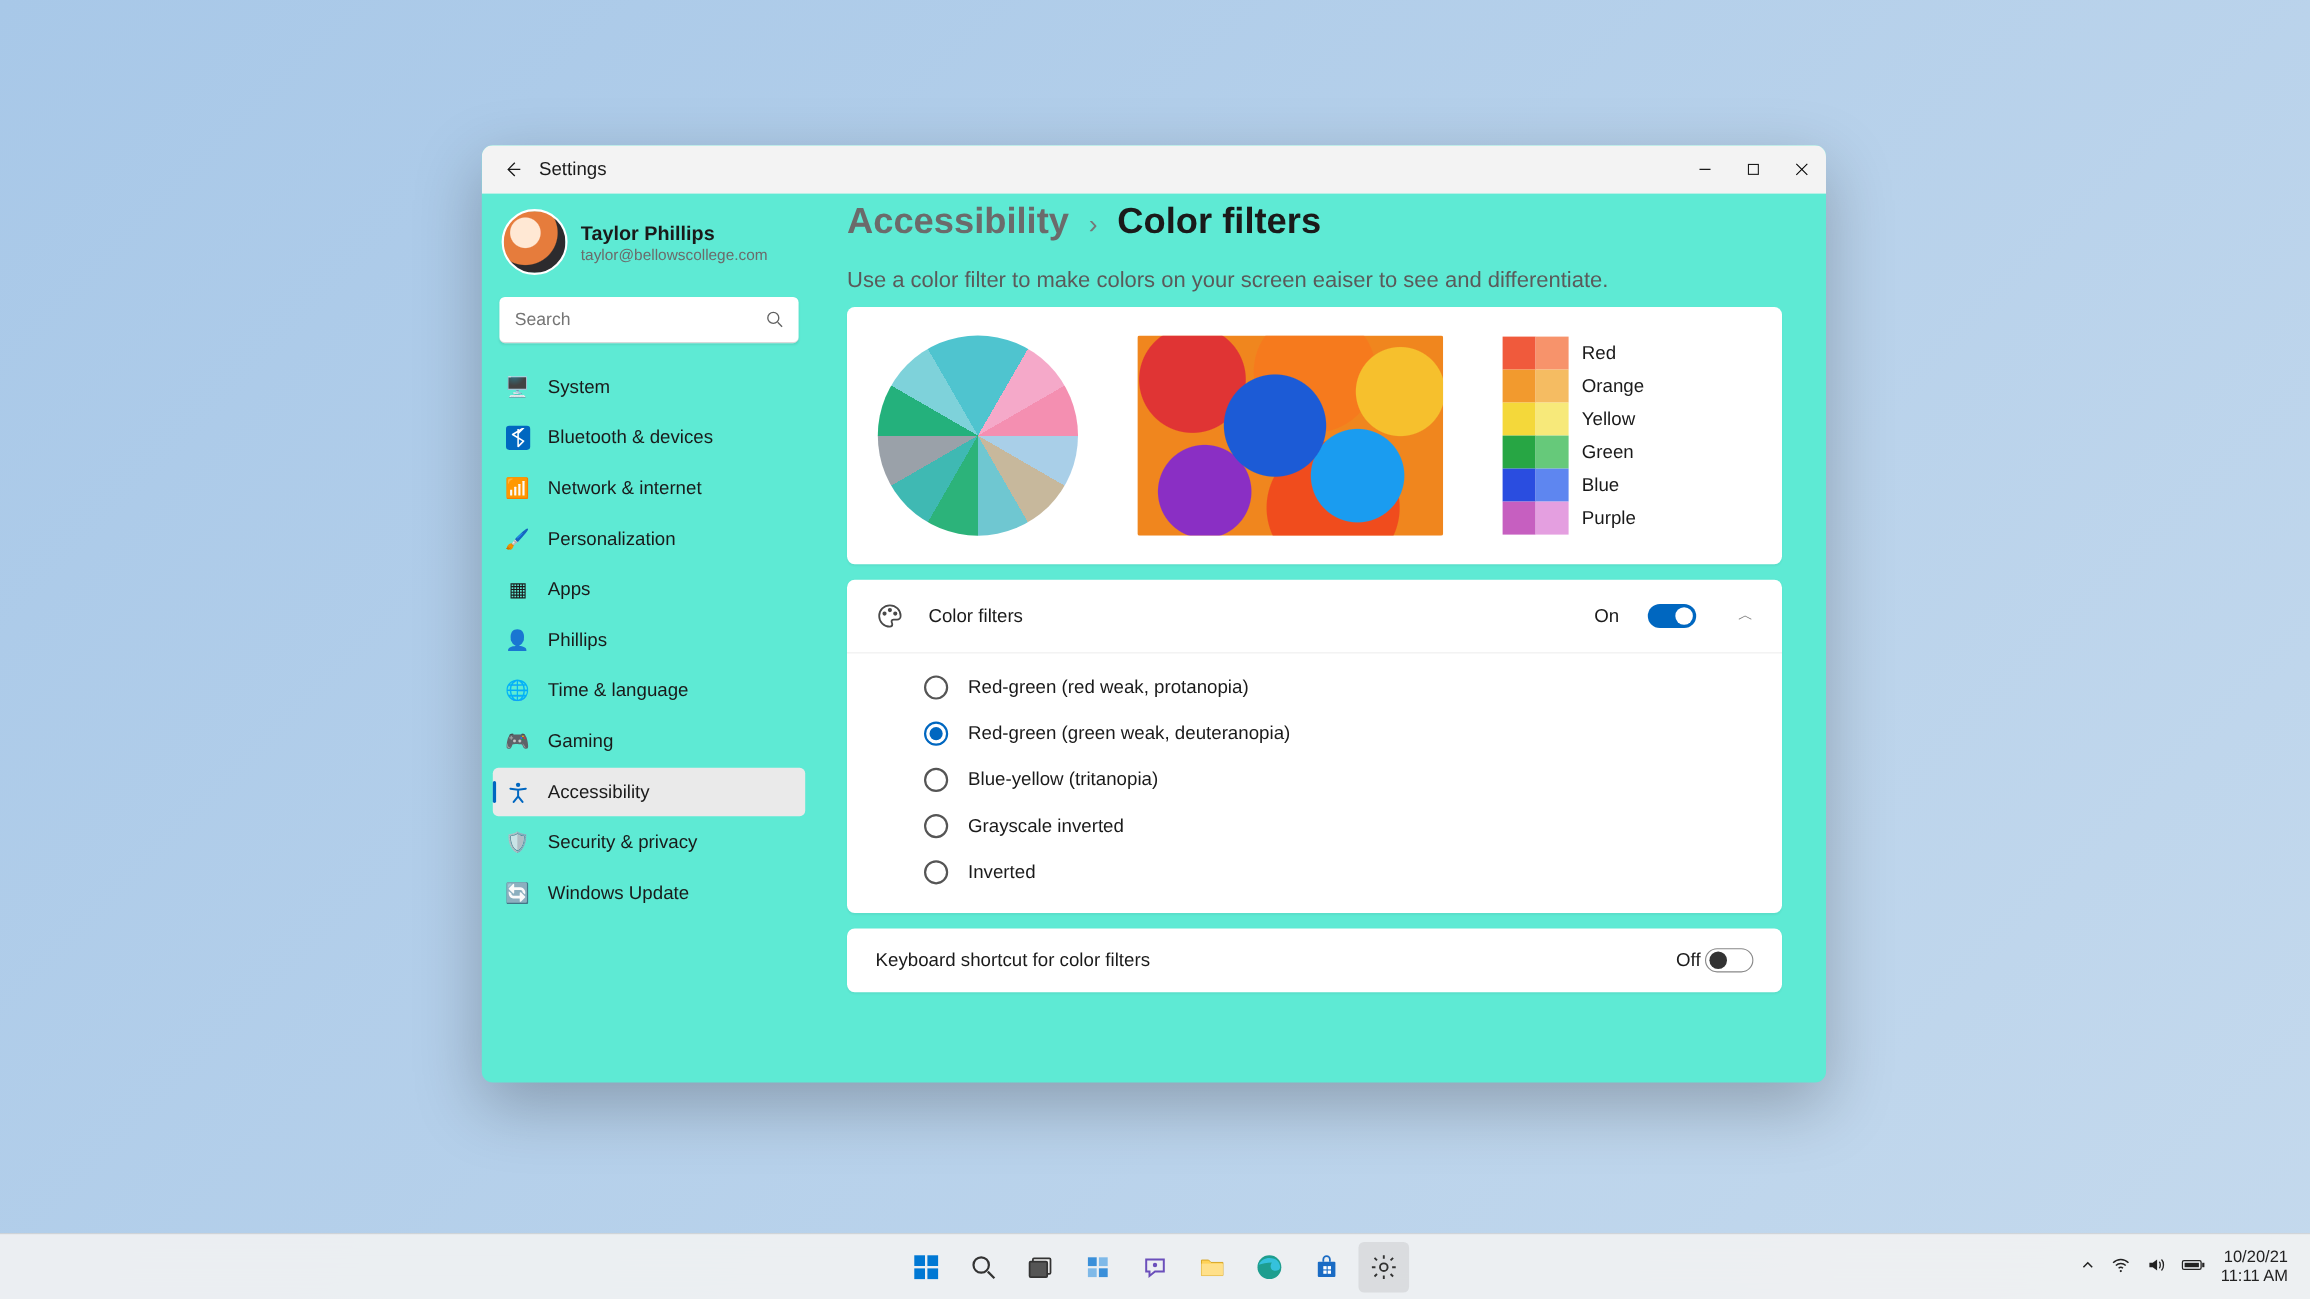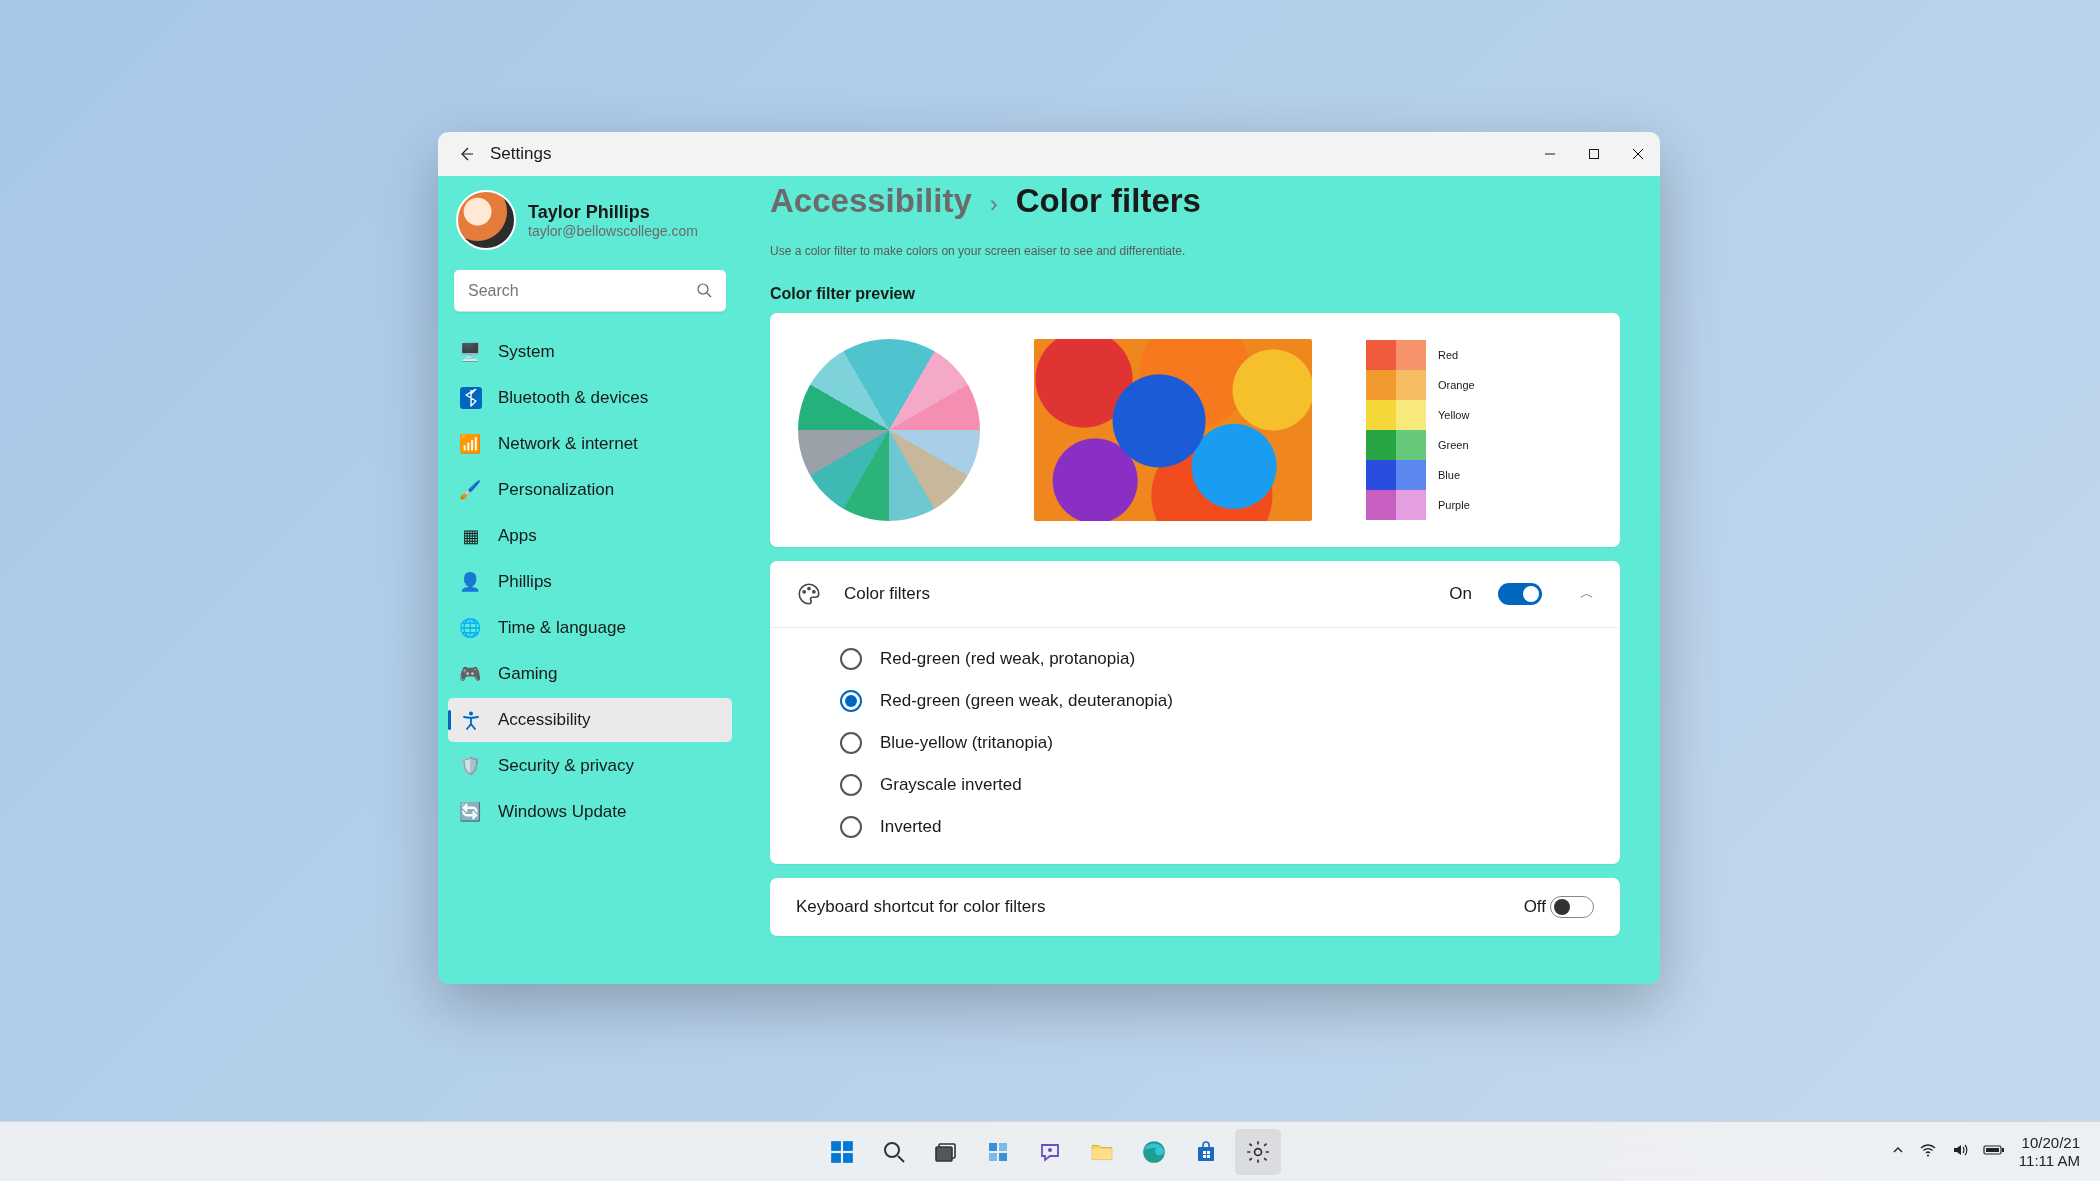--- a/index.html
+++ b/index.html
@@ -76,21 +76,21 @@
 .nav-item.active::before {
   content:""; position:absolute; left:0; top:12px; bottom:12px;
   width:3px; background:#0067c0; border-radius:2px;
 }
 .nav-icon { width:22px; height:22px; display:flex; align-items:center; justify-content:center; font-size:18px; }
 .main { flex:1; padding: 6px 40px 0 28px; overflow-y:auto; }
 .breadcrumb { display:flex; align-items:baseline; gap:18px; margin-bottom: 24px; }
 .crumb-link { font-size:33px; color:#6b6b6b; font-weight:600; cursor:pointer; }
 .crumb-sep { font-size:24px; color:#777; }
 .crumb-current { font-size:33px; color:#1a1a1a; font-weight:600; }
-.description { font-size:12px; color:#5a5a5a; margin-bottom: 27px; }
+.description { font-size:20px; color:#5a5a5a; margin-bottom: 12px; }
 .section-label { font-size:16px; font-weight:600; color:#1a1a1a; margin-bottom:10px; }
 .preview-card {
   background:#fff; border-radius:7px; padding: 26px 28px;
   display:flex; align-items:center; gap: 54px;
   box-shadow: 0 1px 2px rgba(0,0,0,.05);
   margin-bottom: 14px;
 }
 .pie-wheel { width:182px; height:182px; border-radius:50%;
   background: conic-gradient(
     #4fc4cf 0 30deg, #f5a9c9 30deg 60deg, #f48fb1 60deg 90deg,
@@ -108,21 +108,21 @@
     radial-gradient(circle at 18% 22%, #e03434 0 48px, transparent 49px),
     radial-gradient(circle at 58% 18%, #f67a1d 0 55px, transparent 56px),
     radial-gradient(circle at 64% 86%, #f04c1d 0 60px, transparent 61px),
     linear-gradient(#f0861e,#f0861e);
   border-radius:2px;
 }
 .swatch-grid { display:flex; flex-direction:column; }
 .swatch-row { display:flex; align-items:center; gap:12px; height:30px; }
 .swatches { display:flex; }
 .sw { width:30px; height:30px; }
-.swatch-label { font-size:11px; color:#1a1a1a; }
+.swatch-label { font-size:17px; color:#1a1a1a; }
 .setting-card {
   background:#fff; border-radius:7px;
   box-shadow: 0 1px 2px rgba(0,0,0,.05);
   margin-bottom: 14px;
 }
 .setting-header {
   display:flex; align-items:center; gap:22px;
   padding: 20px 26px; cursor:pointer;
 }
 .setting-icon { width:26px; height:26px; color:#494949; }
@@ -291,21 +291,20 @@
     </div>
 
     <div class="main">
       <div class="breadcrumb">
         <span class="crumb-link">Accessibility</span>
         <span class="crumb-sep">›</span>
         <span class="crumb-current">Color filters</span>
       </div>
       <div class="description">Use a color filter to make colors on your screen eaiser to see and differentiate.</div>
 
-      <div class="section-label">Color filter preview</div>
       <div class="preview-card">
         <div class="pie-wheel"></div>
         <div class="photo-thumb"></div>
         <div class="swatch-grid" id="swatch-grid">
             <div class="swatch-row">
               <div class="swatches">
                 <div class="sw" style="background:#f05a3c"></div>
                 <div class="sw" style="background:#f7936b"></div>
               </div>
               <span class="swatch-label">Red</span>

